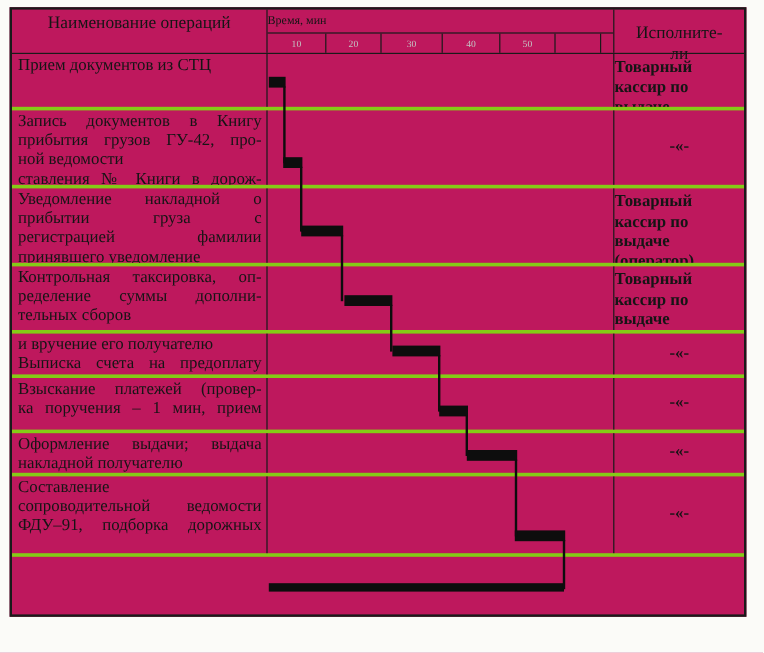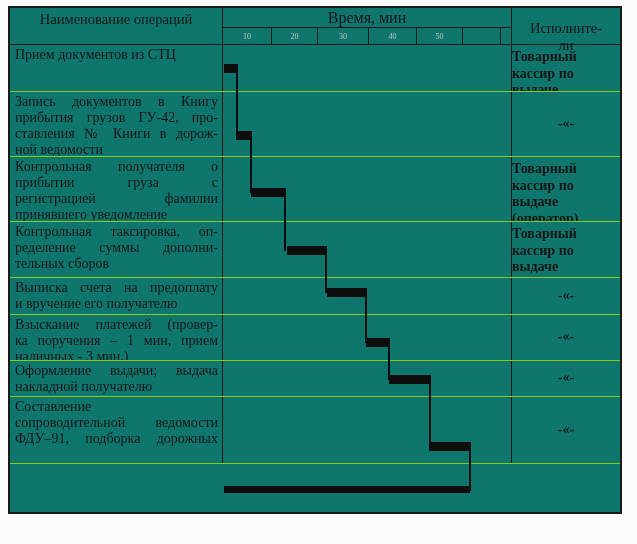--- a/index.html
+++ b/index.html
@@ -4,45 +4,45 @@
 <style>
   html,body{margin:0;padding:0;}
   body{
     width:637px;height:544px;background:#fbfbf8;
     font-family:"Liberation Serif", serif;color:#151515;
     -webkit-font-smoothing:antialiased;
   }
   .page{position:relative;width:637px;height:544px;overflow:hidden;}
   .sched-table{
     position:absolute;left:8px;top:6px;width:614px;height:508px;
-    box-sizing:border-box;border:2px solid #1a1a1a;background:#0f766e;
+    box-sizing:border-box;border:2px solid #1a1a1a;background:#be185d;
     display:flex;flex-direction:column;
   }
   
   .thead{display:flex;height:36px;flex:none;border-bottom:1px solid #1a1a1a;}
   .col-ops{width:213px;flex:none;border-right:1px solid #1a1a1a;box-sizing:border-box;}
   .col-time{width:289px;flex:none;border-right:1px solid #1a1a1a;box-sizing:border-box;}
   .col-perf{flex:1;box-sizing:border-box;}
   .th-ops{display:flex;justify-content:center;align-items:flex-start;
     padding-top:3px;font-size:14.5px;}
   .th-time{display:flex;flex-direction:column;}
   .time-title{height:19px;line-height:19px;border-bottom:1px solid #1a1a1a;
-    text-align:center;font-size:16px;flex:none;}
+    font-size:10px;flex:none;}
   .ticks{flex:1;display:flex;}
   .tick{box-sizing:border-box;border-right:1px solid #1a1a1a;
     display:flex;align-items:center;justify-content:center;
     font-size:8px;color:#c3c3c3;}
   .tick.t0{width:49px}.tick.t1{width:46px}.tick.t2{width:51px}
   .tick.t3{width:48px}.tick.t4{width:46px}.tick.t5{width:38px}
   .tick.t6{width:10px;border-right:none}
   .th-perf{text-align:center;font-size:14.5px;line-height:17px;
     white-space:pre-line;padding-top:12px;}
   
   .tbody{position:relative;flex:1;display:flex;flex-direction:column;overflow:hidden;}
-  .row{display:flex;flex:none;box-sizing:border-box;border-bottom:1px solid #84cc16;}
+  .row{display:flex;flex:none;box-sizing:border-box;border-bottom:3px solid #84cc16;}
   .row:last-child{border-bottom:none;}
   .r0{height:47px}.r1{height:65px}.r2{height:65px}.r3{height:56px}
   .r4{height:37px}.r5{height:46px}.r6{height:36px}.r7{height:67px}.r8{height:48px}
   .cell{box-sizing:border-box;}
   .op{width:213px;flex:none;border-right:1px solid #1a1a1a;
     font-size:14px;line-height:16px;padding:2px 4px 0 5px;overflow:hidden;}
   .jline{text-align:justify;text-align-last:justify;}
   .jline.last{text-align-last:left;}
   .gcell{width:289px;flex:none;border-right:1px solid #1a1a1a;}
   .perf{flex:1;text-align:left;font-size:14px;line-height:16.5px;
@@ -85,29 +85,29 @@
         <div class="cell op">Прием документов из СТЦ</div>
         <div class="cell gcell"></div>
         <div class="cell perf">Товарный
 кассир по
 выдаче</div>
       </div>
       <div class="row r1">
         <div class="cell op">
             <div class="jline">Запись документов в Книгу</div>
             <div class="jline">прибытия грузов ГУ-42, про-</div>
+            <div class="jline last">ной ведомости</div>
             <div class="jline">ставления № Книги в дорож-</div>
-            <div class="jline last">ной ведомости</div>
           </div>
         <div class="cell gcell"></div>
         <div class="cell perf mid">-«-</div>
       </div>
       <div class="row r2">
         <div class="cell op">
-            <div class="jline">Контрольная получателя о</div>
+            <div class="jline">Уведомление накладной о</div>
             <div class="jline">прибытии груза с</div>
             <div class="jline">регистрацией фамилии</div>
             <div class="jline last">принявшего уведомление</div>
           </div>
         <div class="cell gcell"></div>
         <div class="cell perf">Товарный
 кассир по
 выдаче
 (оператор)</div>
       </div>
@@ -117,31 +117,30 @@
             <div class="jline">ределение суммы дополни-</div>
             <div class="jline last">тельных сборов</div>
           </div>
         <div class="cell gcell"></div>
         <div class="cell perf">Товарный
 кассир по
 выдаче</div>
       </div>
       <div class="row r4">
         <div class="cell op">
+            <div class="jline last">и вручение его получателю</div>
             <div class="jline">Выписка счета на предоплату</div>
-            <div class="jline last">и вручение его получателю</div>
           </div>
         <div class="cell gcell"></div>
         <div class="cell perf mid">-«-</div>
       </div>
       <div class="row r5">
         <div class="cell op">
             <div class="jline">Взыскание платежей (провер-</div>
             <div class="jline">ка поручения – 1 мин, прием</div>
-            <div class="jline last">наличных - 3 мин.)</div>
           </div>
         <div class="cell gcell"></div>
         <div class="cell perf mid">-«-</div>
       </div>
       <div class="row r6">
         <div class="cell op">
             <div class="jline">Оформление выдачи; выдача</div>
             <div class="jline last">накладной получателю</div>
           </div>
         <div class="cell gcell"></div>

